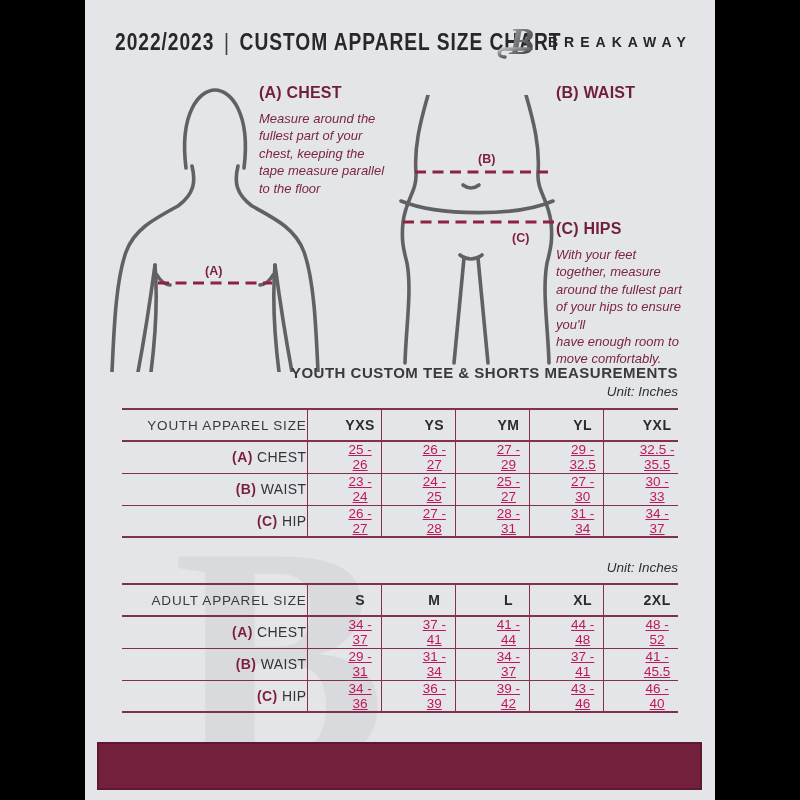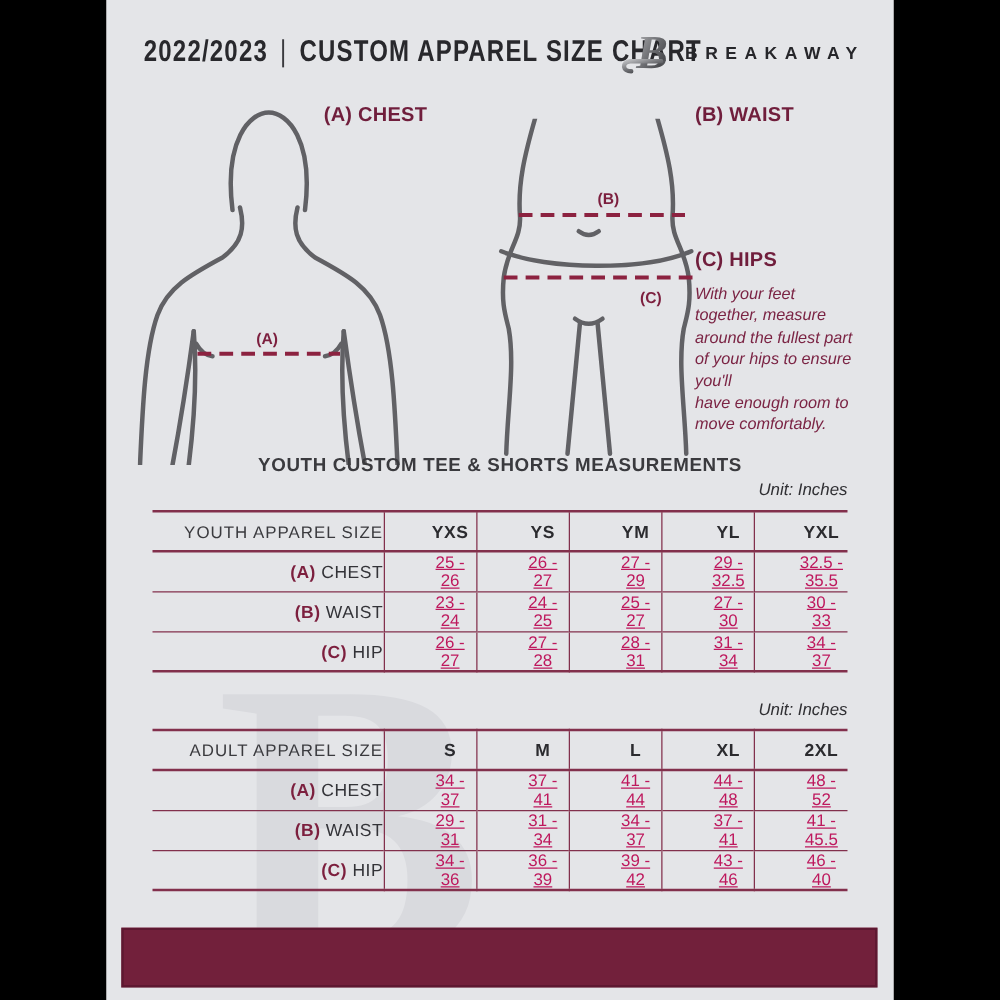--- a/index.html
+++ b/index.html
@@ -35,28 +35,28 @@
   .fig path{fill:none;stroke:var(--fig);stroke-width:3.6;stroke-linecap:round;stroke-linejoin:round;}
   .fig .dash{stroke:#8c2240;stroke-width:3.2;stroke-dasharray:11 6.5;stroke-linecap:butt;}
   .fig text{fill:#7c1f3e;font-weight:bold;font-size:12.5px;font-family:"Liberation Sans",sans-serif;}
 
   
   .guide{position:absolute;z-index:1;}
   .guide h3{font-size:16px;font-weight:bold;color:#701e3c;letter-spacing:0.2px;margin-bottom:8px;}
   .guide p{font-size:13px;font-style:italic;line-height:1.34;color:#7b2444;white-space:pre-line;}
   .guide-chest{left:174px;top:84px;width:140px;}
   .guide-waist{left:471px;top:84px;width:150px;}
-  .guide-hips{left:471px;top:200px;width:152px;}
+  .guide-hips{left:471px;top:220px;width:152px;}
 
   
   .tbl-title{position:absolute;left:37px;width:556px;text-align:center;z-index:1;
     font-size:15px;font-weight:bold;letter-spacing:0.5px;color:#3a3a3e;}
   .tbl-unit{position:absolute;left:37px;width:556px;text-align:right;z-index:1;
     font-size:13.5px;font-style:italic;color:#303034;}
-  .t-youth-title{top:364px;} .t-youth-unit{top:384px;}
+  .t-youth-title{top:364px;text-align:right;} .t-youth-unit{top:384px;}
   .t-adult-title{top:540px;} .t-adult-unit{top:560px;}
 
   table{position:absolute;left:37px;width:556px;border-collapse:collapse;table-layout:fixed;z-index:1;}
   #youth-table{top:408px;} #adult-table{top:583px;}
   col.c0{width:185px;}
   th,td{height:32px;vertical-align:middle;}
   thead tr{border-top:2px solid var(--line);border-bottom:2px solid var(--line);}
   tbody tr{border-bottom:1.6px solid var(--line);}
   tbody tr:last-child{border-bottom:2px solid var(--line);}
   th:not(:first-child),td:not(:first-child){border-left:1.6px solid var(--line);text-align:center;padding-left:32px;}
@@ -121,20 +121,25 @@
       <path d="M76,163 C73,198 69,233 66,268"></path>
       <path d="M90,163 C93,198 97,233 100,268"></path>
       <path class="dash" d="M27,77 L160,77"></path>
       <path class="dash" d="M15,127 L172,127"></path>
       <text x="90" y="68">(B)</text>
       <text x="124" y="147">(C)</text>
     </svg>
 
     <div class="guide guide-chest">
       <h3>(A) CHEST</h3>
+      <p>Measure around the
+fullest part of your
+chest, keeping the
+tape measure parallel
+to the floor</p>
     </div>
     <div class="guide guide-waist">
       <h3>(B) WAIST</h3>
     </div>
     <div class="guide guide-hips">
       <h3>(C) HIPS</h3>
       <p>With your feet
 together, measure
 around the fullest part
 of your hips to ensure

